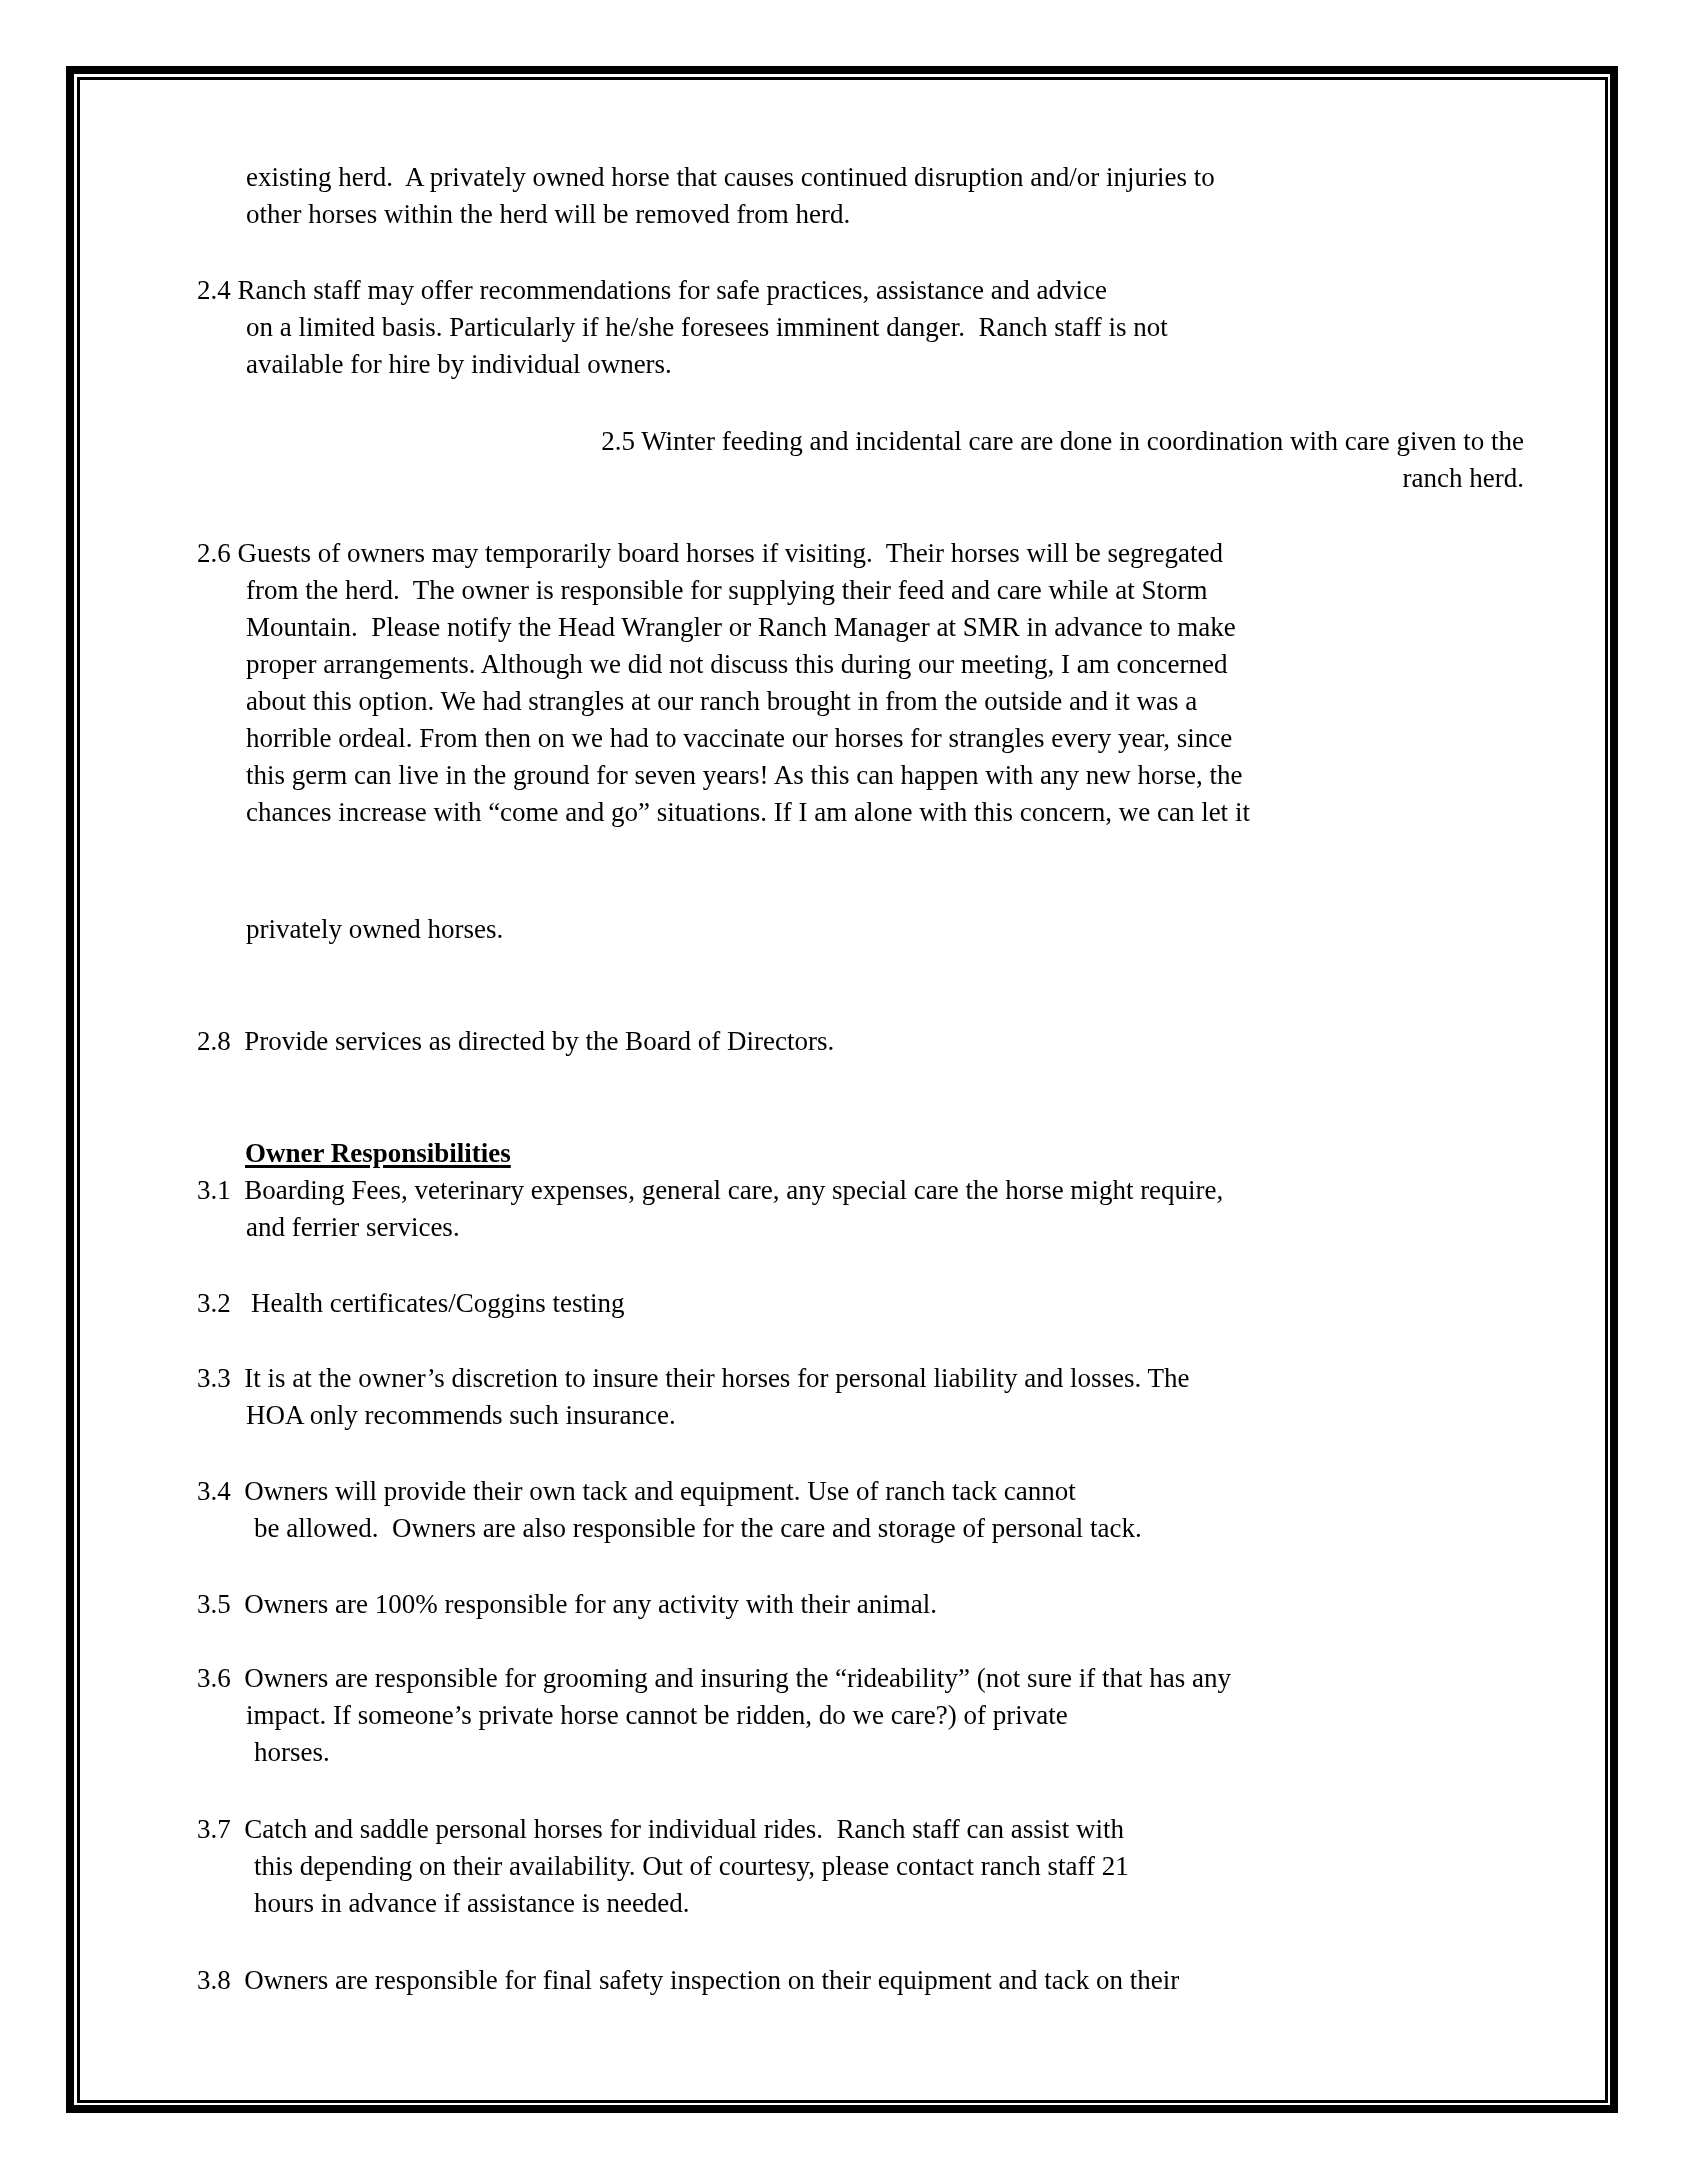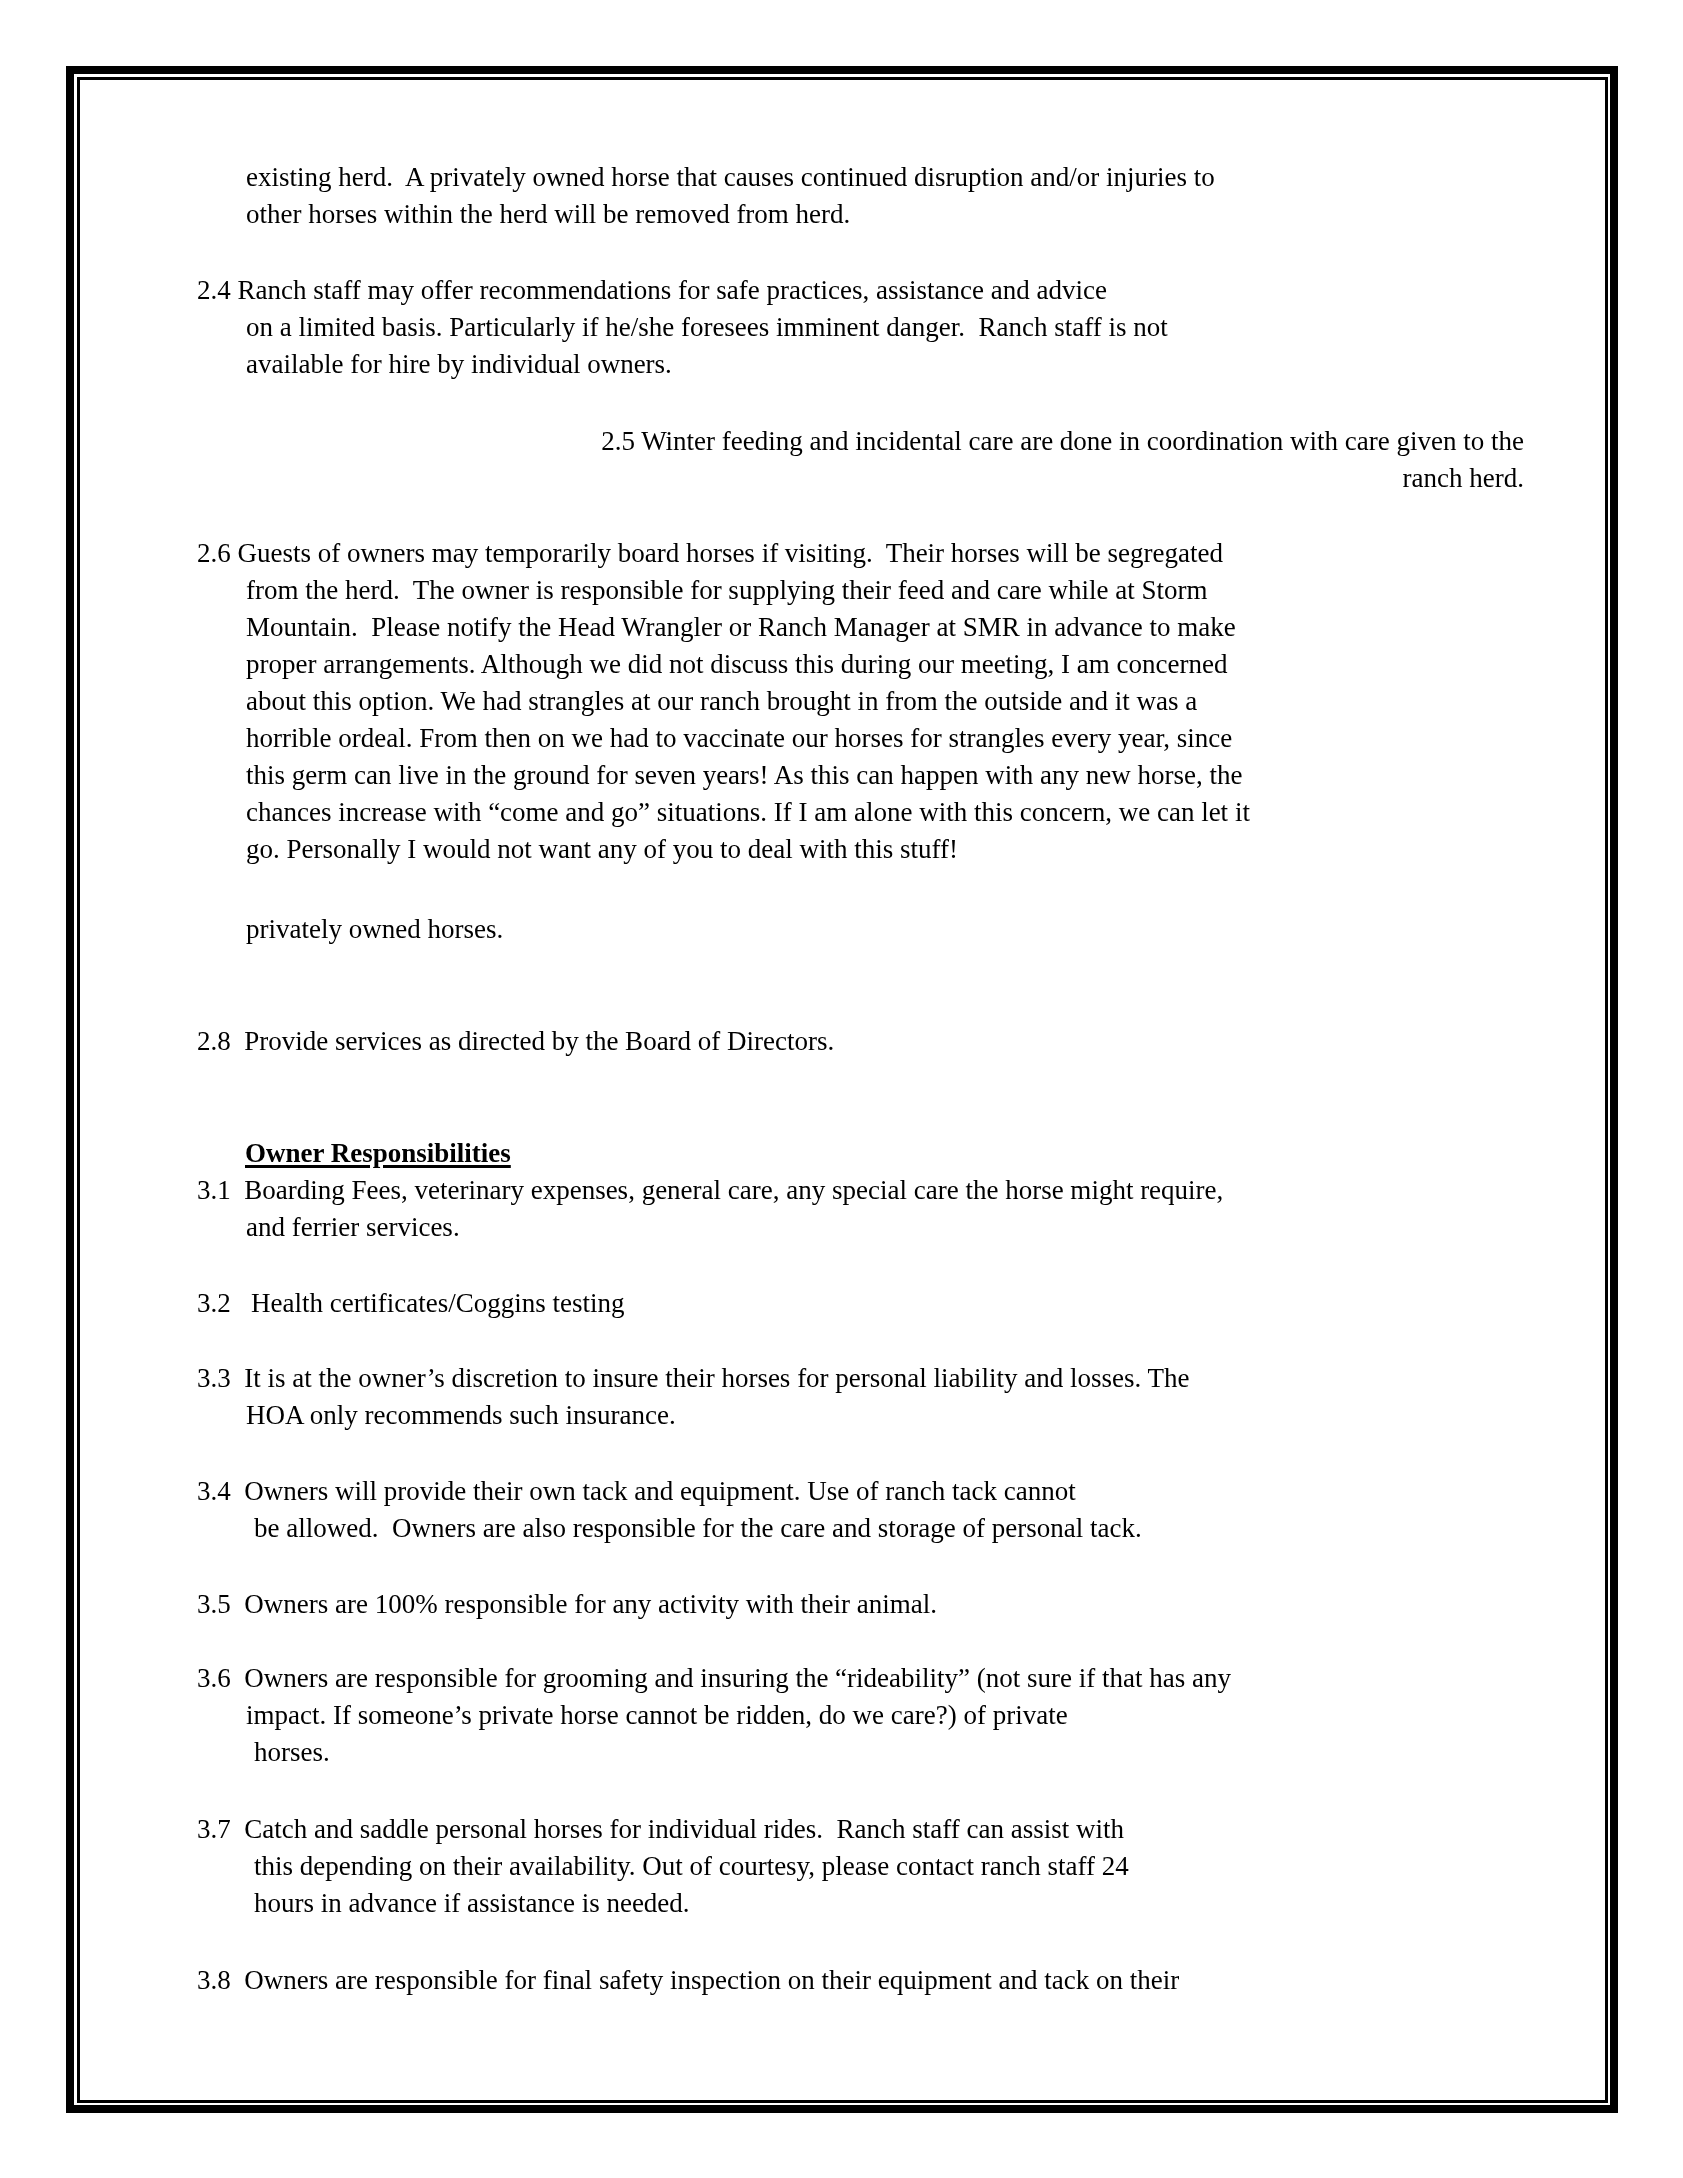--- a/index.html
+++ b/index.html
@@ -41,21 +41,20 @@
 
 <div class="para" style="top:535px;">
   <div class="line"><span class="num">2.6</span> <span>Guests of owners may temporarily board horses if visiting.  Their horses will be segregated</span></div>
   <div class="line cont">from the herd.  The owner is responsible for supplying their feed and care while at Storm</div>
   <div class="line cont">Mountain.  Please notify the Head Wrangler or Ranch Manager at SMR in advance to make</div>
   <div class="line cont">proper arrangements. Although we did not discuss this during our meeting, I am concerned</div>
   <div class="line cont">about this option. We had strangles at our ranch brought in from the outside and it was a</div>
   <div class="line cont">horrible ordeal. From then on we had to vaccinate our horses for strangles every year, since</div>
   <div class="line cont">this germ can live in the ground for seven years! As this can happen with any new horse, the</div>
   <div class="line cont">chances increase with “come and go” situations. If I am alone with this concern, we can let it</div>
-  <div class="line cont">go. Personally I would not want any of you to deal with this stuff!</div>
 </div>
 
 <div class="para" style="top:911px;">
   <div class="line cont">privately owned horses.</div>
 </div>
 
 <div class="para" style="top:1023px;">
   <div class="line"><span class="num">2.8</span> <span> Provide services as directed by the Board of Directors.</span></div>
 </div>
 
@@ -85,20 +84,20 @@
 </div>
 
 <div class="para" style="top:1660px;">
   <div class="line"><span class="num">3.6</span> <span> Owners are responsible for grooming and insuring the “rideability” (not sure if that has any</span></div>
   <div class="line cont">impact. If someone’s private horse cannot be ridden, do we care?) of private</div>
   <div class="line cont-b">horses.</div>
 </div>
 
 <div class="para" style="top:1811px;">
   <div class="line"><span class="num">3.7</span> <span> Catch and saddle personal horses for individual rides.  Ranch staff can assist with</span></div>
-  <div class="line cont-b">this depending on their availability. Out of courtesy, please contact ranch staff 24</div>
+  <div class="line cont-b">this depending on their availability. Out of courtesy, please contact ranch staff 21</div>
   <div class="line cont-b">hours in advance if assistance is needed.</div>
 </div>
 
 <div class="para" style="top:1962px;">
   <div class="line"><span class="num">3.8</span> <span> Owners are responsible for final safety inspection on their equipment and tack on their</span></div>
 </div>
 
 
 </body></html>

